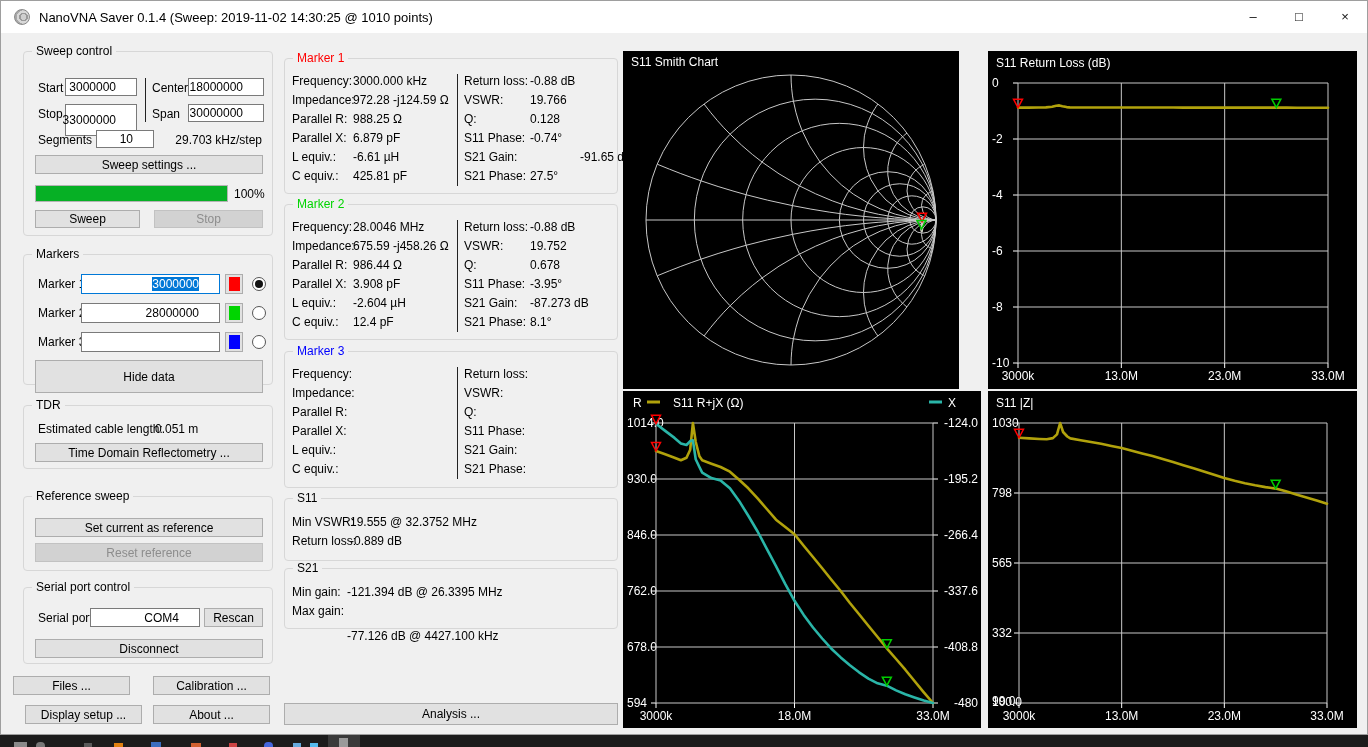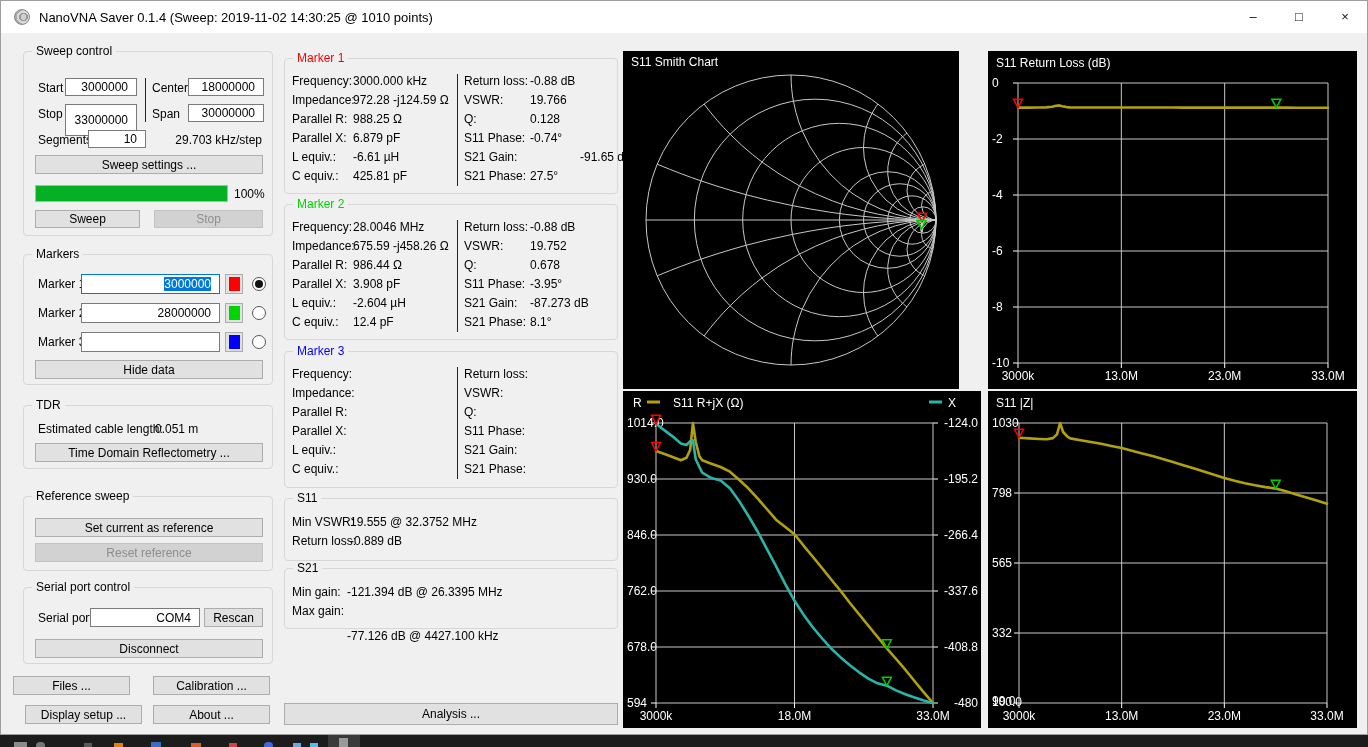--- a/index.html
+++ b/index.html
@@ -8,21 +8,21 @@
   .titlebar{position:absolute;left:0;top:0;width:1366px;height:32px;background:#ffffff;}
   .app-icon{position:absolute;left:13px;top:8px;width:16px;height:16px;border-radius:50%;border:1px solid #8a8a8a;box-sizing:border-box;background:
     radial-gradient(circle at 60% 50%, #cfcfcf 0 25%, #9a9a9a 26% 40%, #d8d8d8 41% 60%, #a8a8a8 61% 100%);}
   .title-text{position:absolute;left:38px;top:9px;font-size:13px;color:#000;white-space:nowrap;}
   .win-btn{position:absolute;top:0;width:46px;height:32px;text-align:center;line-height:32px;font-size:13px;color:#111;}
   .groupbox{position:absolute;border:1px solid #d7d7d7;border-radius:4px;box-sizing:border-box;}
   .gb-title{position:absolute;top:-8px;left:8px;background:#f0f0f0;padding:0 4px;line-height:15px;white-space:nowrap;}
   .lbl{position:absolute;white-space:nowrap;}
   .btn{position:absolute;background:#e1e1e1;border:1px solid #adadad;box-sizing:border-box;display:flex;align-items:center;justify-content:center;white-space:nowrap;color:#000;}
   .btn.off{background:#d2d2d2;color:#8d8d8d;border-color:#c2c2c2;}
-  .tfield{position:absolute;background:#fff;border:1px solid #7a7a7a;box-sizing:border-box;display:flex;align-items:center;justify-content:flex-end;padding:0 8px;white-space:nowrap;}
+  .tfield{position:absolute;background:#fff;border:1px solid #7a7a7a;box-sizing:border-box;display:flex;align-items:center;justify-content:flex-end;padding:0 20px;white-space:nowrap;}
   .tfield.focused{border-color:#0078d7;}
   .sel{background:#0078d7;color:#fff;}
   .vline{position:absolute;width:1px;background:#222;}
   .pbar{position:absolute;border:1px solid #b4b4b4;background:#e6e6e6;box-sizing:border-box;}
   .pfill{height:100%;background:#06b025;}
   .swatch{position:absolute;background:#e1e1e1;border:1px solid #adadad;box-sizing:border-box;display:flex;align-items:center;justify-content:center;}
   .swatch-color{width:11px;height:14px;}
   .radio{position:absolute;width:14px;height:14px;border:1px solid #555;border-radius:50%;background:#fff;box-sizing:border-box;}
   .radio.checked::after{content:'';position:absolute;left:2px;top:2px;right:2px;bottom:2px;background:#111;border-radius:50%;}
   .chart{position:absolute;background:#000;}
@@ -60,21 +60,21 @@
       <div class="vline" style="left:121px;top:26px;height:44px;"></div>
       <span class="lbl" style="left:14px;top:55px;">Stop</span>
       <div class="tfield" style="left:41px;top:52px;width:72px;height:32px;">
           <span>33000000</span>
         </div>
       <span class="lbl" style="left:128px;top:55px;">Span</span>
       <div class="tfield" style="left:164px;top:52px;width:76px;height:18px;">
           <span>30000000</span>
         </div>
       <span class="lbl" style="left:14px;top:81px;">Segments</span>
-      <div class="tfield" style="left:64px;top:78px;width:58px;height:18px;text-align:center;">
+      <div class="tfield" style="left:72px;top:78px;width:58px;height:18px;text-align:center;">
           <span>10</span>
         </div>
       <span class="lbl" style="right:10px;top:81px;">29.703 kHz/step</span>
       <div class="btn" style="left:11px;top:103px;width:228px;height:19px;">Sweep settings ...</div>
       <div class="pbar" style="left:11px;top:133px;width:193px;height:17px;">
           <div class="pfill" style="width:100%;"></div>
         </div>
       <span class="lbl" style="left:210px;top:135px;">100%</span>
       <div class="btn" style="left:11px;top:158px;width:105px;height:18px;">Sweep</div>
       <div class="btn off" style="left:130px;top:158px;width:109px;height:18px;">Stop</div>
@@ -99,21 +99,21 @@
         </div>
       <div class="radio" style="left:228px;top:51px;"></div>
       <span class="lbl" style="left:14px;top:80px;">Marker 3</span>
       <div class="tfield" style="left:57px;top:77px;width:139px;height:20px;">
           <span></span>
         </div>
       <div class="swatch" style="left:201px;top:77px;width:18px;height:20px;">
           <div class="swatch-color" style="background: rgb(0, 0, 255);"></div>
         </div>
       <div class="radio" style="left:228px;top:80px;"></div>
-      <div class="btn" style="left:11px;top:105px;width:228px;height:19px;">Hide data</div>
+      <div class="btn" style="left:11px;top:105px;width:228px;height:33px;">Hide data</div>
     </div>
 
     <div class="groupbox" style="left:22px;top:404px;width:250px;height:64px;">
       <span class="gb-title">TDR</span>
       <span class="lbl" style="left:14px;top:16px;">Estimated cable length:</span>
       <span class="lbl" style="left:131px;top:16px;">0.051 m</span>
       <div class="btn" style="left:11px;top:37px;width:228px;height:19px;">Time Domain Reflectometry ...</div>
     </div>
 
     <div class="groupbox" style="left:22px;top:495px;width:250px;height:75px;">

